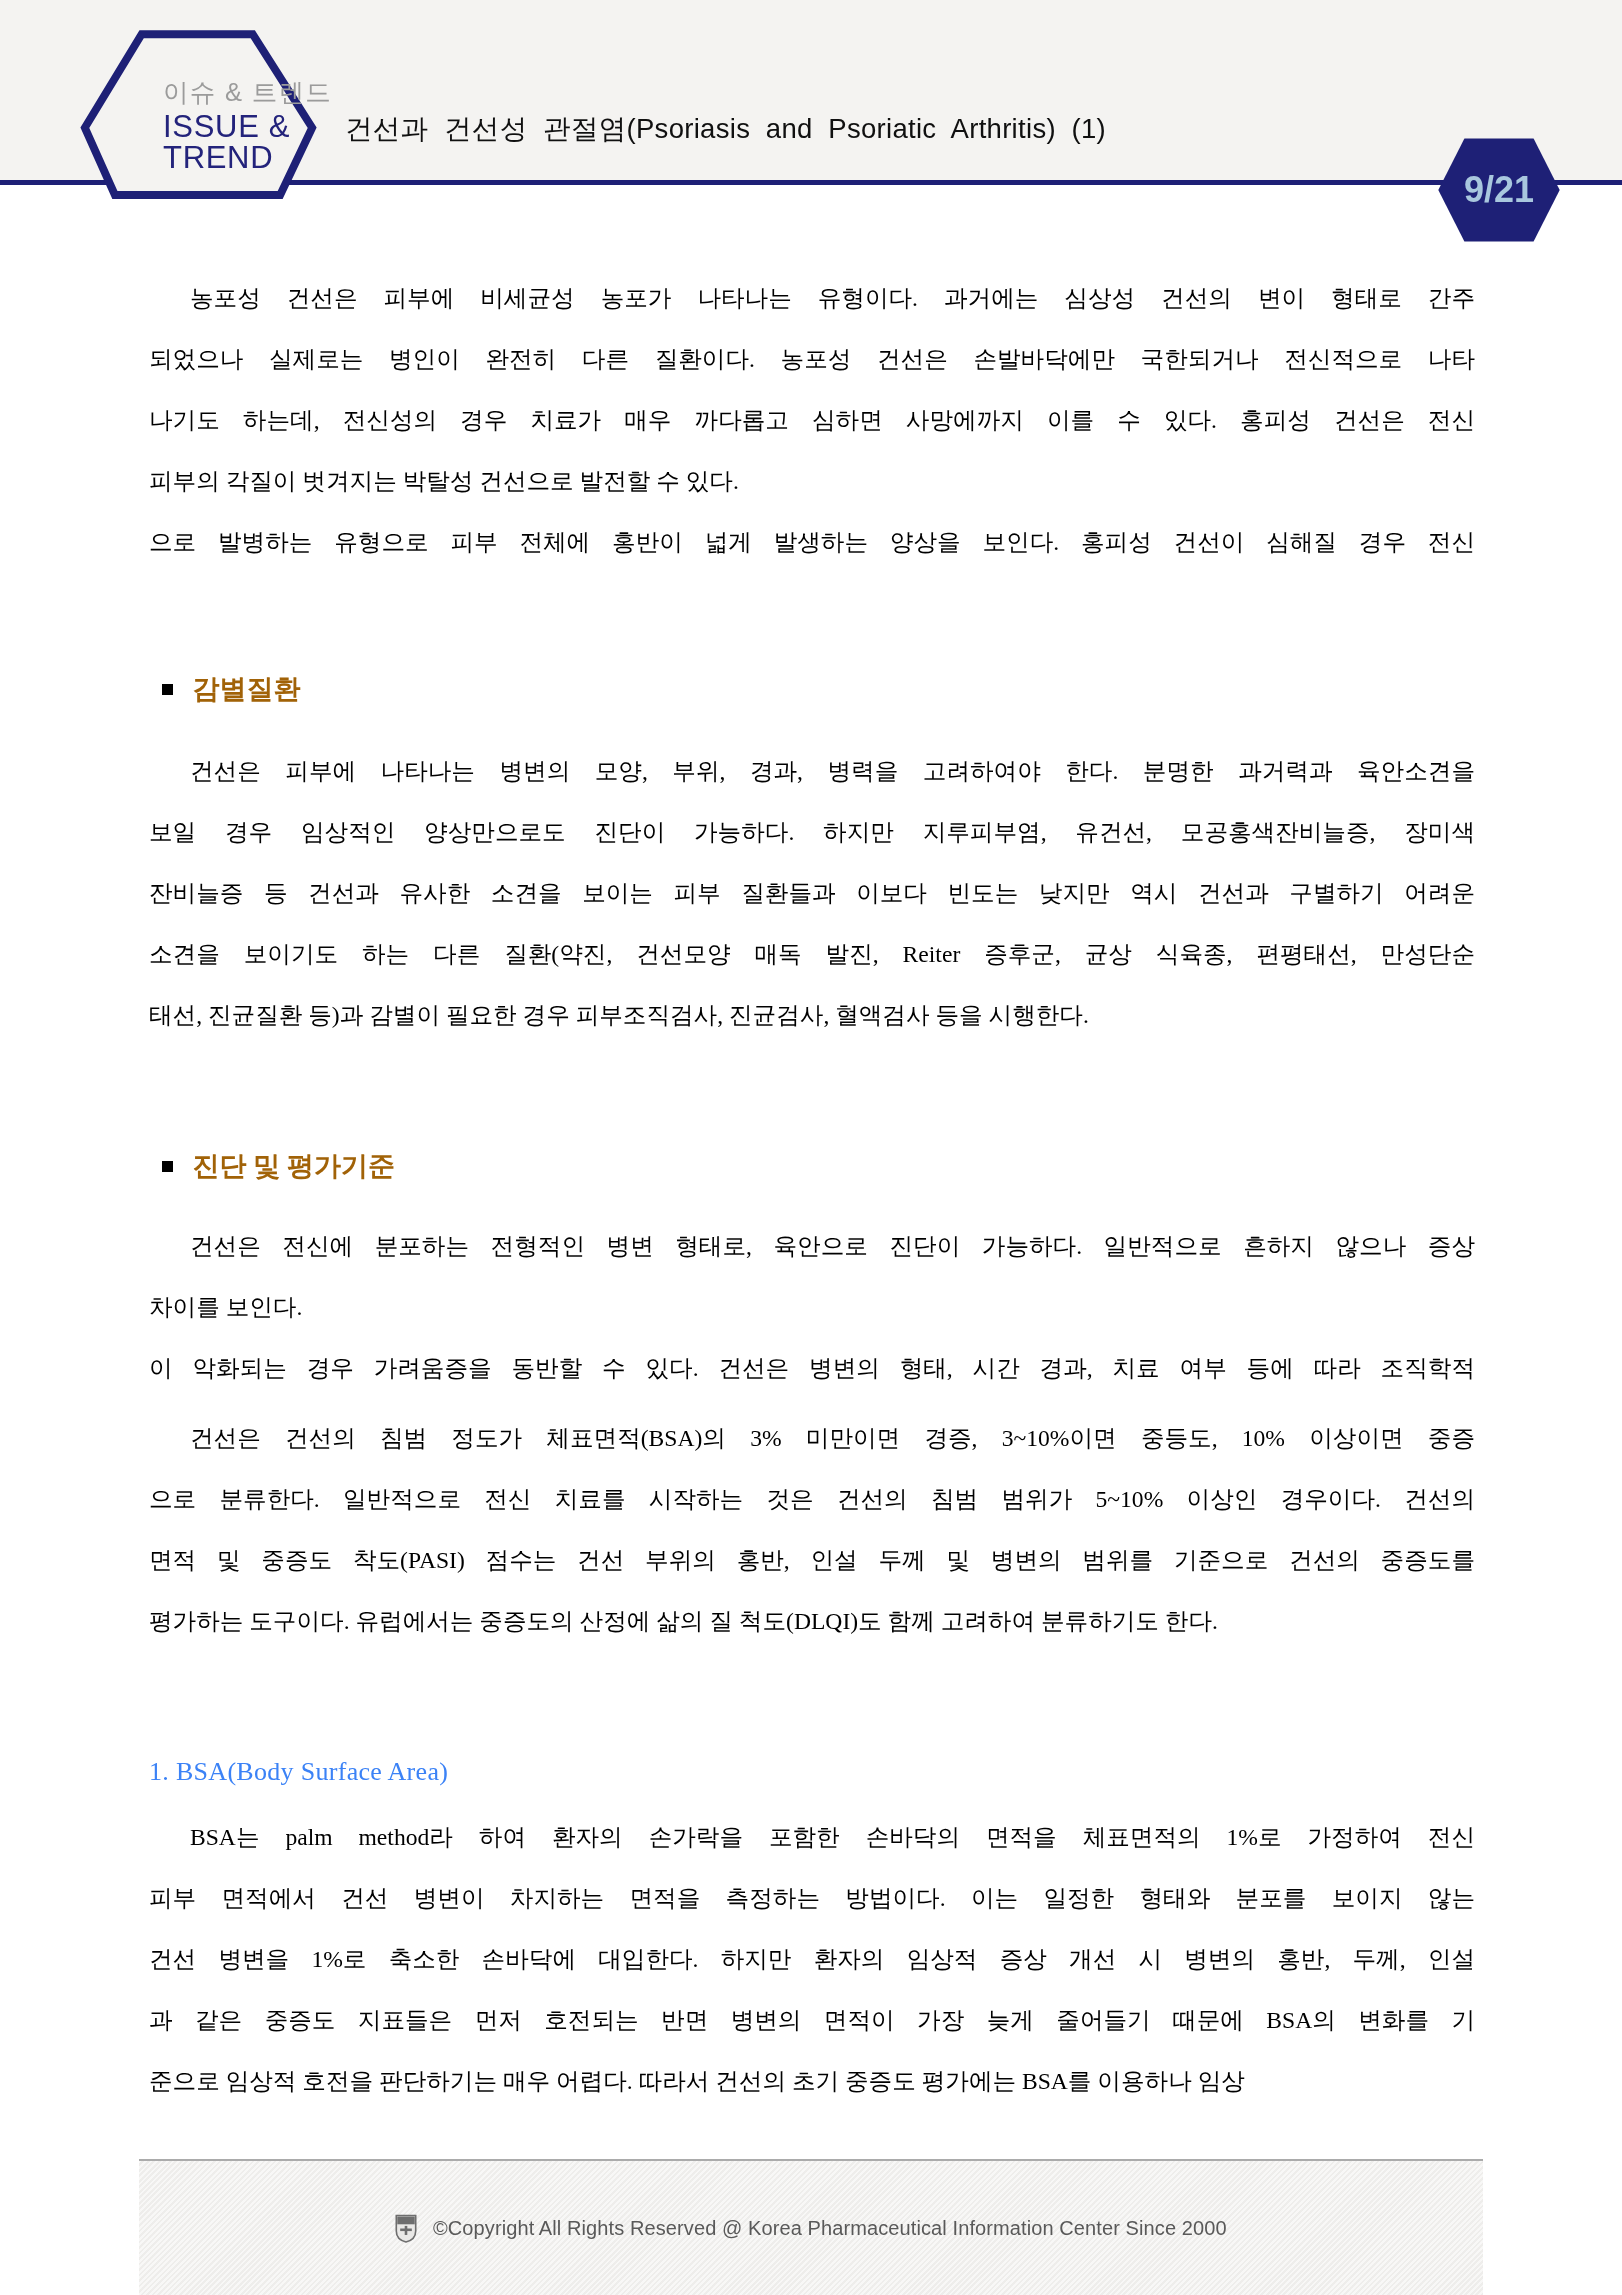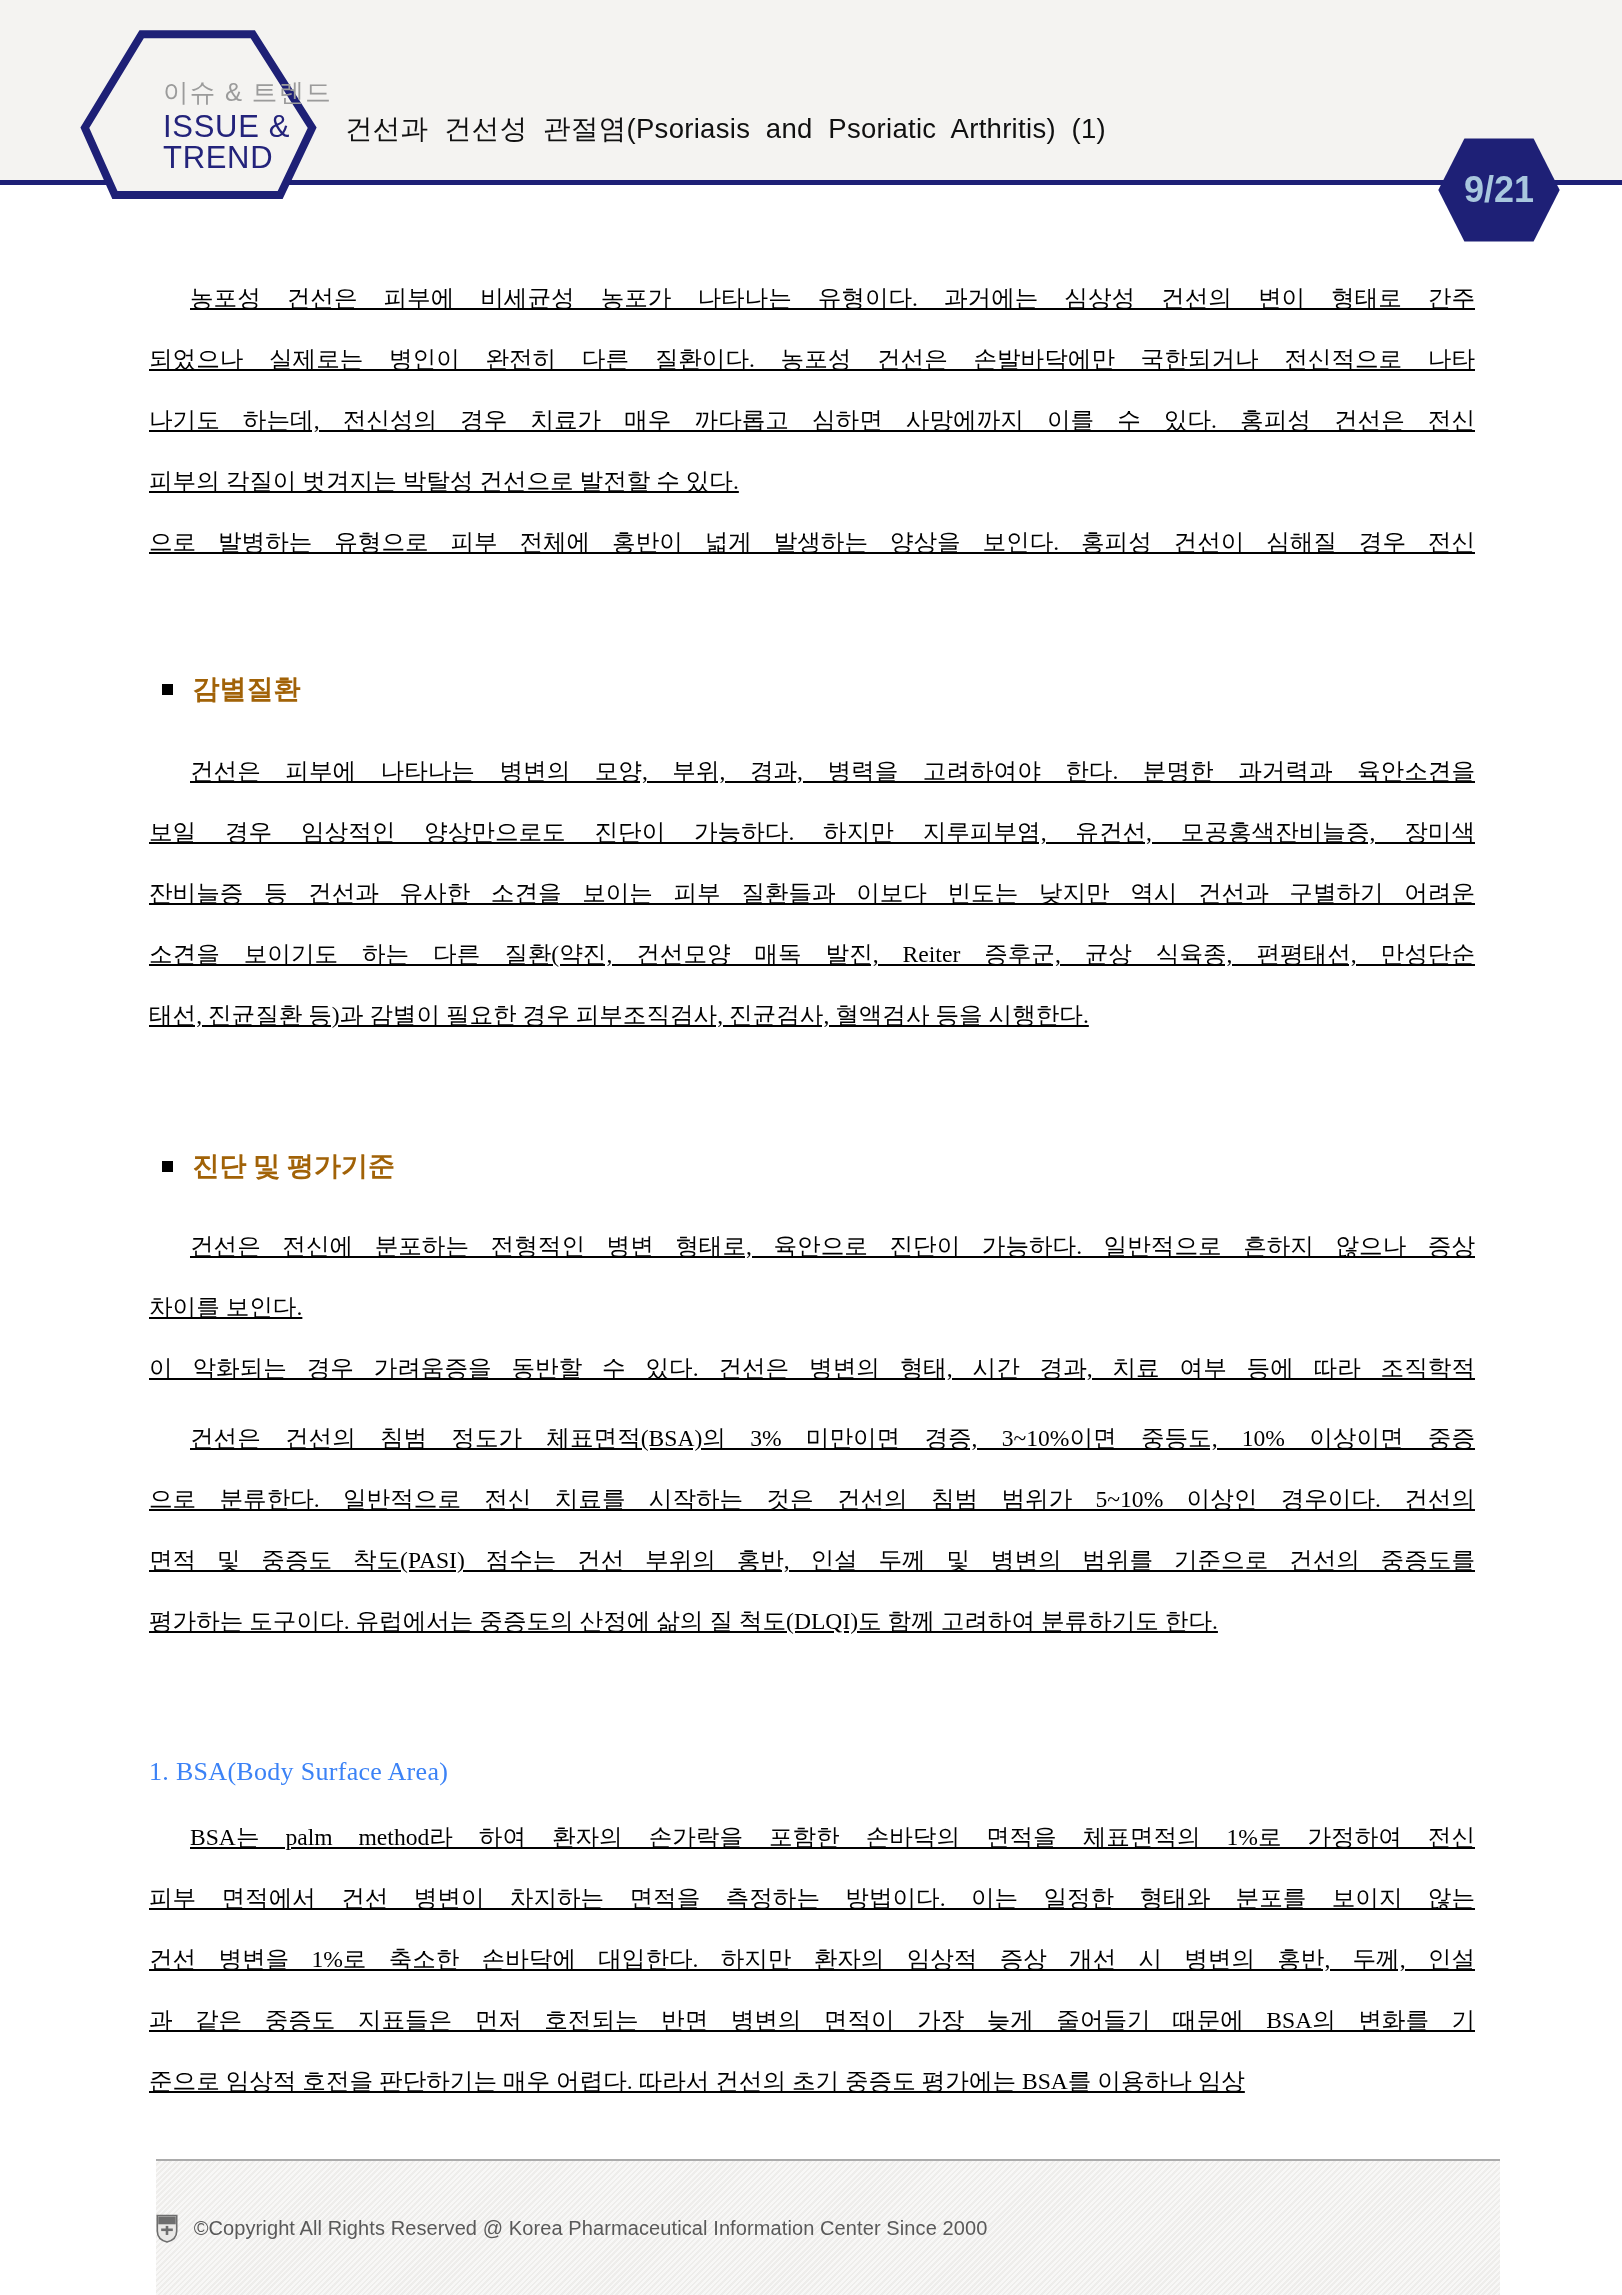--- a/index.html
+++ b/index.html
@@ -22,36 +22,36 @@
   .page-hex { position:absolute; left:1437px; top:137px; width:124px; height:106px; z-index:7; }
   .page-hex-num { position:absolute; left:1437px; top:137px; width:124px; height:106px; z-index:8;
                   display:flex; align-items:center; justify-content:center;
                   font-family:"Liberation Sans","DejaVu Sans",sans-serif;
                   font-size:36px; font-weight:bold; color:#a9c7de; }
 
   
   .para { position:absolute; left:149px; width:1326px; color:#000; }
   .pline { height:61px; line-height:61px; font-size:23.6px;
            text-align:justify; text-align-last:justify; overflow:hidden;
-           word-break:keep-all; white-space:normal;text-decoration:underline; }
+           word-break:keep-all; white-space:normal; }
   .pline.first { text-indent:41px; }
   .pline.last { text-align-last:left; }
 
   .sec-head { position:absolute; left:149px; width:1326px; height:52px;
               font-size:27px; font-weight:bold; color:#a16207; line-height:41px; }
   .sec-bullet { display:inline-block; width:11px; height:11px; background:#000;
                 margin:0 19.6px 3.9px 13px; vertical-align:middle; }
   .num-head { position:absolute; left:149px; width:1326px; height:46px;
               font-size:26px; color:#3b82f6; line-height:39px; letter-spacing:0.3px; }
 
   
-  .footer-box { position:absolute; left:156px; top:2159px; width:1344px; height:137px;
+  .footer-box { position:absolute; left:139px; top:2159px; width:1344px; height:137px;
                 background:#f1f0ee; border-top:2.6px solid #ababab;
                 background-image:repeating-linear-gradient(135deg, rgba(255,255,255,0.5) 0 2px, rgba(0,0,0,0.012) 2px 3.9px);
-                display:flex; align-items:center; }
+                display:flex; align-items:center; justify-content:center; }
   .footer-row { display:flex; align-items:center; gap:15.7px; }
   .footer-text { font-family:"Liberation Sans","DejaVu Sans",sans-serif;
                  font-size:20px; color:#595959; letter-spacing:0.1px; }
 </style>
 </head>
 <body>
 
 <div id="page">
 
   <div class="header-band"></div>

